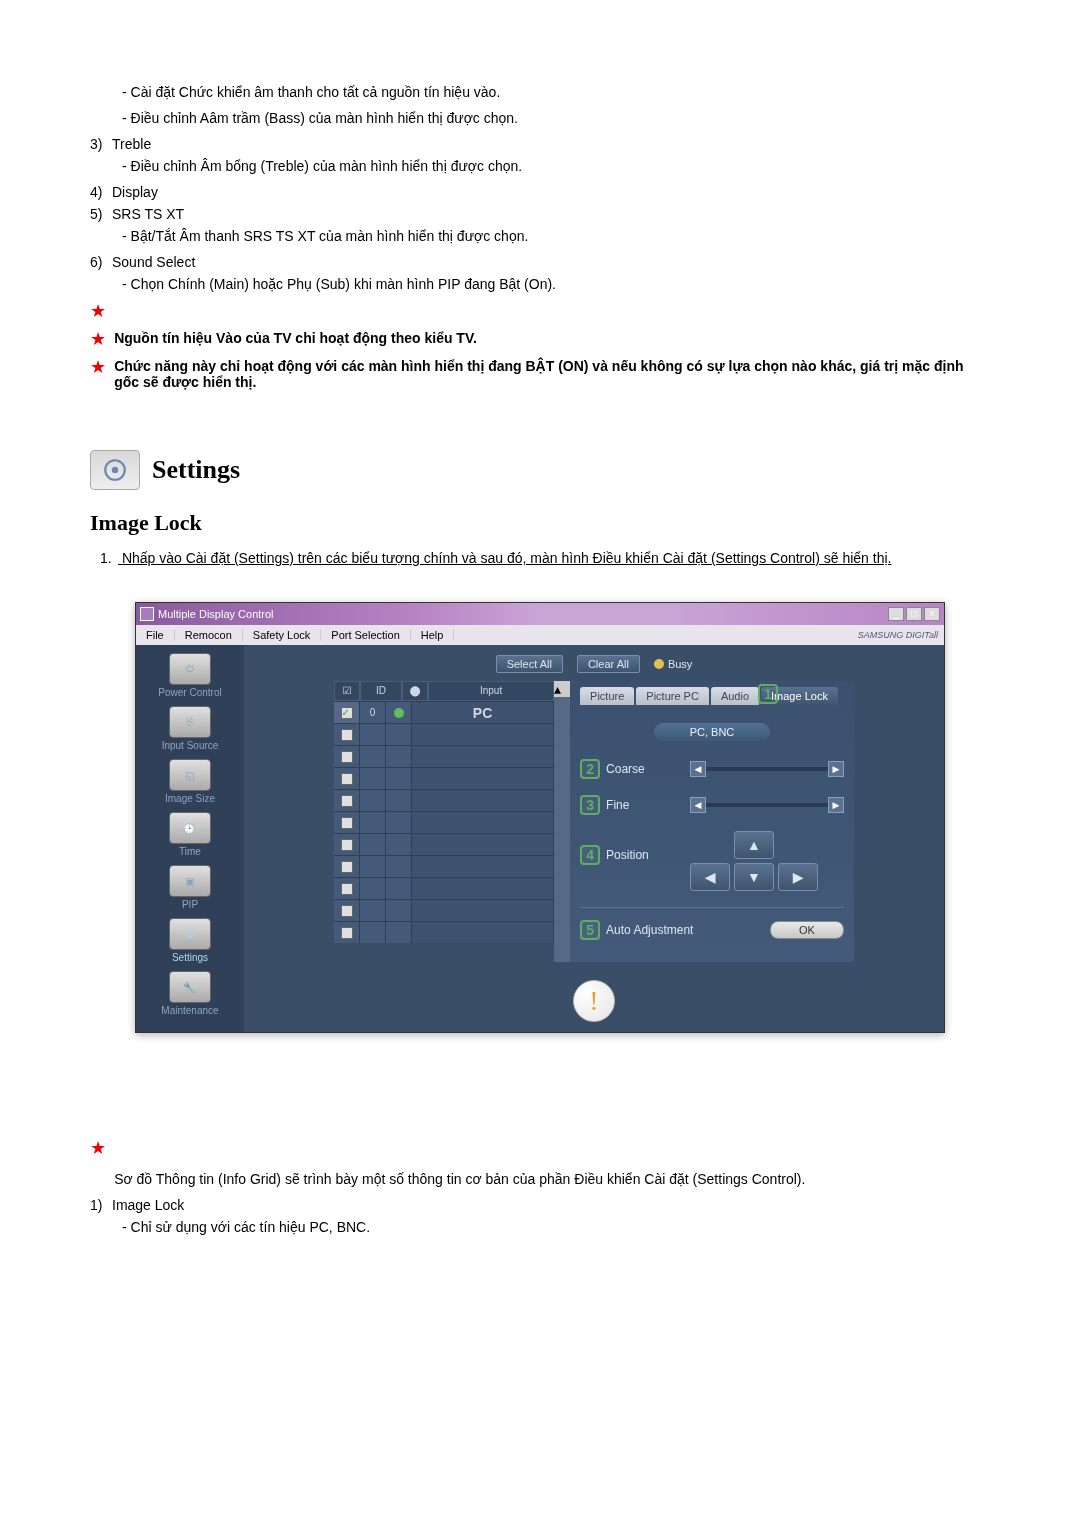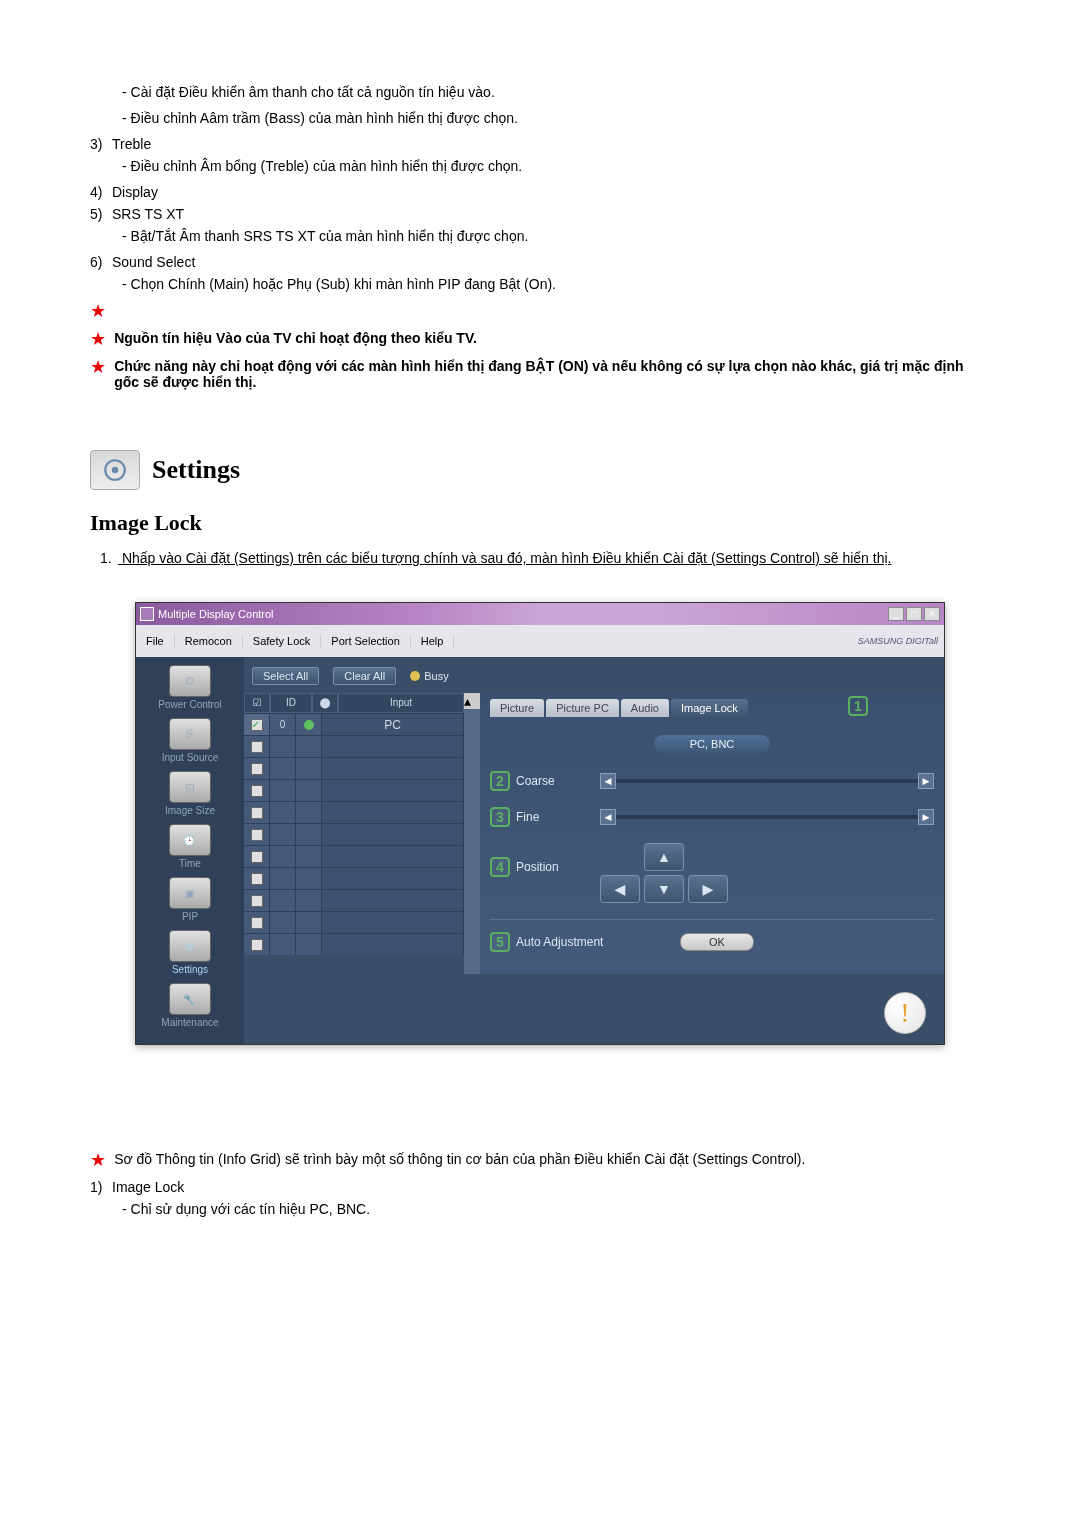--- a/index.html
+++ b/index.html
@@ -11,21 +11,21 @@
       font-size: 14px;
       color: #000;
     }
     .list-item { margin-bottom: 6px; }
     .list-num { display: inline-block; width: 22px; }
     .list-title { display: inline-block; }
     .list-desc { margin-left: 32px; margin-top: 4px; margin-bottom: 10px; }
     .star-item { display: flex; margin-top: 10px; }
     .star { color: #e00; font-size: 18px; margin-right: 8px; line-height: 1; }
     .star-text { font-weight: bold; }
-    .star-text-normal { font-weight: normal; }
+    .star-text-normal { font-weight: normal; margin-top: 32px; }
     .section-spacer { height: 60px; }
     .section-header { display: flex; align-items: center; margin-bottom: 20px; }
     .section-icon {
       width: 50px; height: 40px;
       background: linear-gradient(#d8d8d8,#eee);
       border: 1px solid #aaa;
       border-radius: 4px;
       display: flex; align-items: center; justify-content: center;
       margin-right: 12px;
     }
@@ -51,21 +51,21 @@
       display: flex;
       align-items: center;
       padding: 0 4px;
       justify-content: space-between;
     }
     .titlebar-left { display: flex; align-items: center; gap: 4px; }
     .titlebar-icon { width: 14px; height: 14px; background: #a77cbb; border: 1px solid #fff; }
     .win-btns { display: flex; gap: 2px; }
     .win-btn { width: 16px; height: 14px; background: #ddd; border: 1px solid #888; font-size: 10px; text-align: center; line-height: 12px; }
     .menubar {
-      height: 32px;
+      height: 20px;
       background: #e8e4ec;
       display: flex;
       align-items: center;
       font-size: 11px;
       justify-content: space-between;
       padding-right: 6px;
     }
     .menubar-items { display: flex; }
     .menubar-item { padding: 0 10px; border-right: 1px solid #ccc; }
     .samsung-logo { font-size: 9px; font-style: italic; color: #557; }
@@ -76,21 +76,21 @@
     .sidebar-item.active { color: #a8d8f0; }
     .sidebar-icon {
       width: 42px; height: 32px;
       margin: 0 auto 2px;
       background: linear-gradient(#e0e0e0,#aaa);
       border-radius: 4px;
       border: 1px solid #666;
       display: flex; align-items: center; justify-content: center;
     }
     
-    .main-area { flex: 1; background: #3a4e68; display: flex; flex-direction: column; }
+    .main-area { flex: 1; background: #3a4e68; display: flex; flex-direction: column; align-items: center; }
     .toolbar { padding: 10px 8px 8px; display: flex; align-items: center; gap: 14px; }
     .tbtn {
       background: linear-gradient(#5a7290,#3e546e);
       border: 1px solid #7890aa;
       color: #dce6f0;
       font-size: 11px;
       padding: 2px 10px;
       border-radius: 2px;
     }
     .busy { color: #dce6f0; font-size: 11px; display: flex; align-items: center; gap: 4px; }
@@ -102,21 +102,21 @@
     .gh { border: 1px solid #4a5e78; text-align: center; line-height: 18px; }
     .gh-chk { width: 26px; }
     .gh-id { width: 42px; }
     .gh-st { width: 26px; }
     .gh-inp { flex: 1; }
     .grid-row { display: flex; height: 22px; border-top: 1px solid #2e4058; }
     .gc { border-right: 1px solid #2e4058; display: flex; align-items: center; justify-content: center; }
     .gc-chk { width: 26px; background: #56688a; }
     .gc-id { width: 26px; background: #445a78; color: #cdd8e4; font-size: 10px; }
     .gc-st { width: 26px; background: #445a78; }
-    .gc-inp { flex: 1; background: #3e5270; color: #cdd8e4; font-size: 12px; display: flex; align-items: center; justify-content: center; }
+    .gc-inp { flex: 1; background: #3e5270; color: #cdd8e4; font-size: 14px; display: flex; align-items: center; justify-content: center; font-weight: bold; }
     .chkbox { width: 12px; height: 12px; background: #e0e0e0; border: 1px solid #666; }
     .chkbox.checked::after { content: "✓"; font-size: 10px; color: #2a4; display: block; line-height: 10px; }
     .dot-g { width: 10px; height: 10px; border-radius: 50%; background: #60c060; }
     .grid-empty-rows .gc-chk { background: #445a78; }
     .scroll-stub { width: 16px; background: #556a85; }
     .scroll-thumb { height: 16px; background: #ccc; margin-bottom: 2px; }
     
     .right-panel { flex: 1; background: linear-gradient(#3a506e,#445a7a); padding: 6px 10px 10px; position: relative; }
     .tabs { display: flex; gap: 2px; margin-bottom: 18px; }
     .tab {
@@ -217,21 +217,21 @@
       color: #5ab060;
       font-weight: bold;
       font-size: 14px;
     }
     .bottom-spacer { height: 60px; }
   </style>
 </head>
 <body>
 
 <div>
-  <div class="list-desc">- Cài đặt Điều khiển âm thanh cho tất cả nguồn tín hiệu vào.</div>
+  <div class="list-desc">- Cài đặt Chức khiển âm thanh cho tất cả nguồn tín hiệu vào.</div>
   <div class="list-desc">- Điều chỉnh Aâm trầm (Bass) của màn hình hiển thị được chọn.</div>
   <div class="list-item"><span class="list-num">3)</span><span class="list-title">Treble</span></div>
   <div class="list-desc">- Điều chỉnh Âm bổng (Treble) của màn hình hiển thị được chọn.</div>
   <div class="list-item"><span class="list-num">4)</span><span class="list-title">Display</span></div>
   <div class="list-item"><span class="list-num">5)</span><span class="list-title">SRS TS XT</span></div>
   <div class="list-desc">- Bật/Tắt Âm thanh SRS TS XT của màn hình hiển thị được chọn.</div>
   <div class="list-item"><span class="list-num">6)</span><span class="list-title">Sound Select</span></div>
   <div class="list-desc">- Chọn Chính (Main) hoặc Phụ (Sub) khi màn hình PIP đang Bật (On).</div>
 </div>
 

